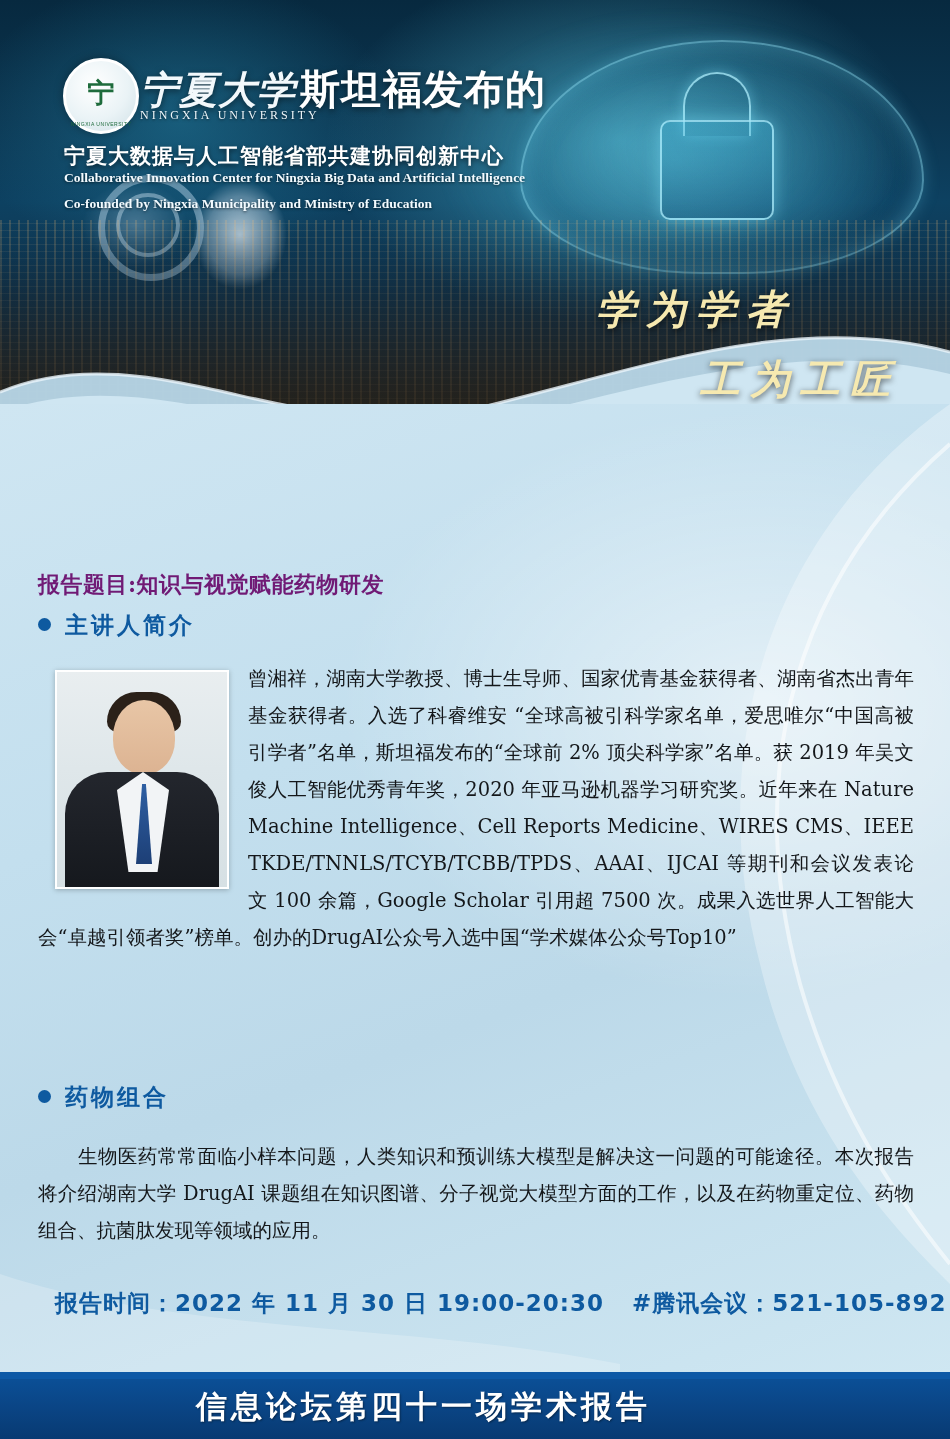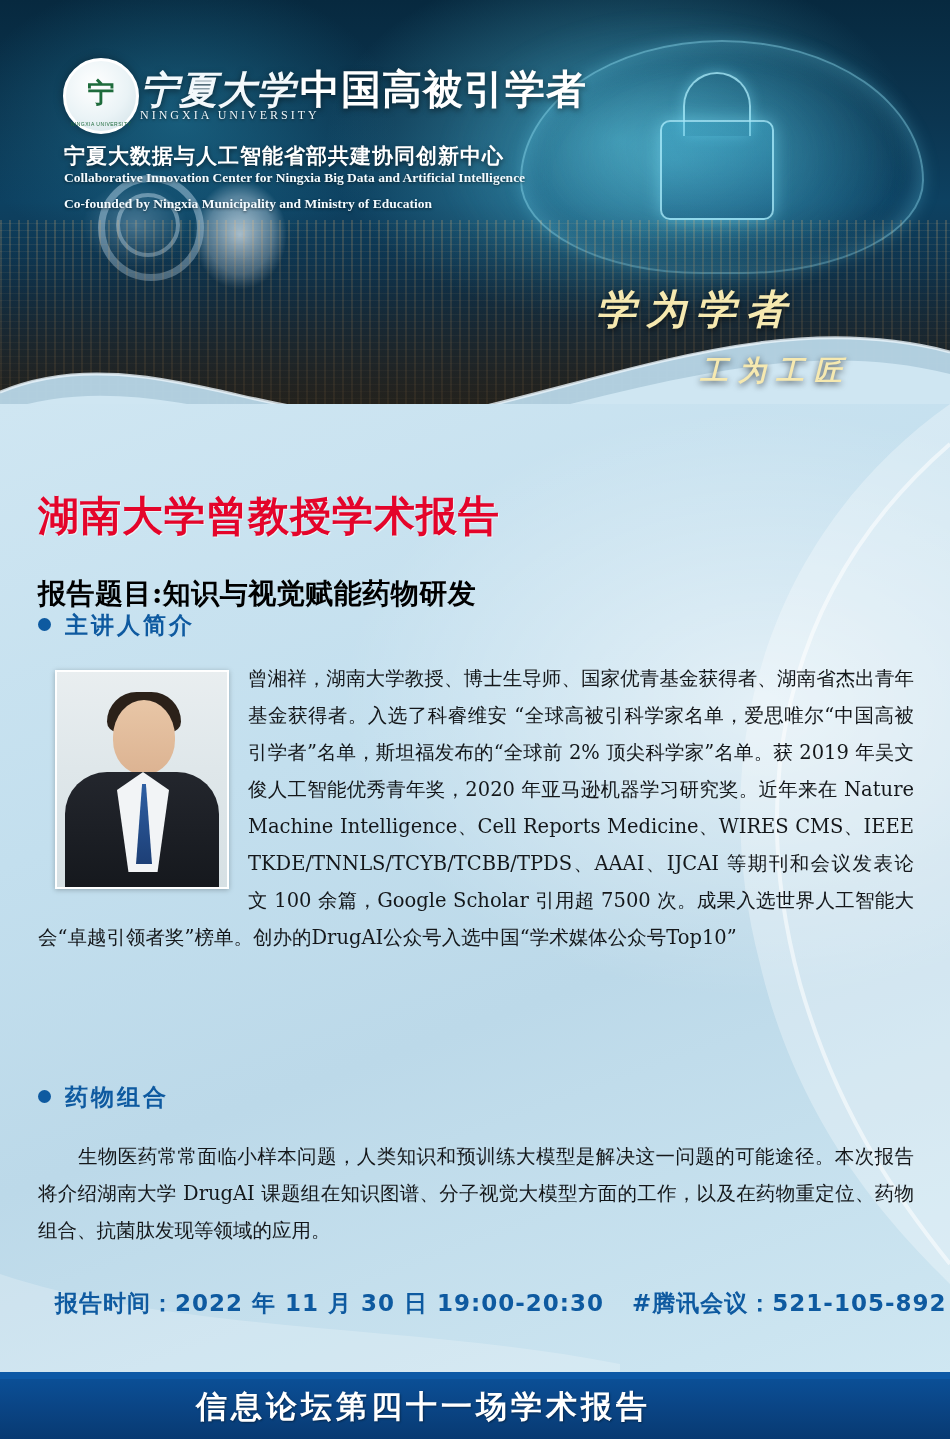--- a/index.html
+++ b/index.html
@@ -193,21 +193,21 @@
   .motto1, .motto2 {
     position: absolute;
     font-family: "DejaVu Serif", serif;
     font-weight: bold;
     font-style: italic;
     color: #f6e9b0;
     text-shadow: 0 2px 6px rgba(0,0,0,0.65);
     letter-spacing: 10px;
   }
   .motto1 { left: 596px; top: 282px; font-size: 40px; }
-  .motto2 { left: 700px; top: 352px; font-size: 28px; }
+  .motto2 { left: 700px; top: 352px; font-size: 40px; }
 
   
   .wave {
     position: absolute;
     left: 0; top: 300px;
     width: 950px; height: 160px;
   }
 
   
   .body-bg {
@@ -235,22 +235,22 @@
     color: #e4042a;
     letter-spacing: 1px;
     text-shadow: 1px 1px 0 rgba(255,255,255,0.6);
     white-space: nowrap;
   }
   .title-topic {
     position: absolute;
     left: 38px; top: 552px;
     font-family: "DejaVu Serif", serif;
     font-weight: bold;
-    font-size: 28px;
-    color: #000000;
+    font-size: 22px;
+    color: #701a75;
     letter-spacing: 0.5px;
     white-space: nowrap;
   }
   .section-head {
     position: absolute;
     font-family: "DejaVu Serif", serif;
     font-weight: bold;
     font-size: 23px;
     color: #0e5aa0;
     letter-spacing: 3px;
@@ -397,38 +397,37 @@
     <path d="M0,112 C160,56 310,166 480,126 C650,86 800,36 950,74 L950,160 L0,160 Z" fill="#cfe6f2"></path>
     <path d="M0,92 C150,30 300,150 470,110 C640,70 790,10 950,52" fill="none" stroke="#eaf4fa" stroke-width="3" opacity="0.8"></path>
   </svg>
 
   <div class="logo-badge">
     <div class="mark">宁</div>
     <div class="ring-text">NINGXIA UNIVERSITY</div>
   </div>
 
   <div class="uni-name">
-    <span class="cn-uni">宁夏大学</span><span class="college">中国高被引学者</span>
+    <span class="cn-uni">宁夏大学</span><span class="college">斯坦福发布的</span>
   </div>
   <div class="uni-en">NINGXIA UNIVERSITY</div>
   <div class="center-cn">宁夏大数据与人工智能省部共建协同创新中心</div>
   <div class="center-en1">Collaborative Innovation Center for Ningxia Big Data and Artificial Intelligence</div>
   <div class="center-en2">Co-founded by Ningxia Municipality and Ministry of Education</div>
   <div class="motto1">学为学者</div>
   <div class="motto2">工为工匠</div>
 
   <div class="body-bg"></div>
 
   <svg class="swoosh" viewBox="0 0 950 975" preserveAspectRatio="none">
     <path d="M950,0 C780,120 700,330 760,560 C800,730 900,830 950,880 L950,0 Z" fill="#ffffff" opacity="0.30"></path>
     <path d="M950,40 C800,170 740,360 800,580 C840,720 910,810 950,860" fill="none" stroke="#ffffff" stroke-width="4" opacity="0.55"></path>
     <path d="M0,870 C180,930 420,920 620,960 L620,975 L0,975 Z" fill="#ffffff" opacity="0.22"></path>
   </svg>
 
-  <h1 class="title-main">湖南大学曾教授学术报告</h1>
   <h2 class="title-topic">报告题目:知识与视觉赋能药物研发</h2>
 
   <div class="section-head" id="speaker-head">
     <span class="bullet-dot"></span><span>主讲人简介</span>
   </div>
 
   <div class="photo">
     <div class="hair"></div>
     <div class="face"></div>
     <div class="body"></div>

